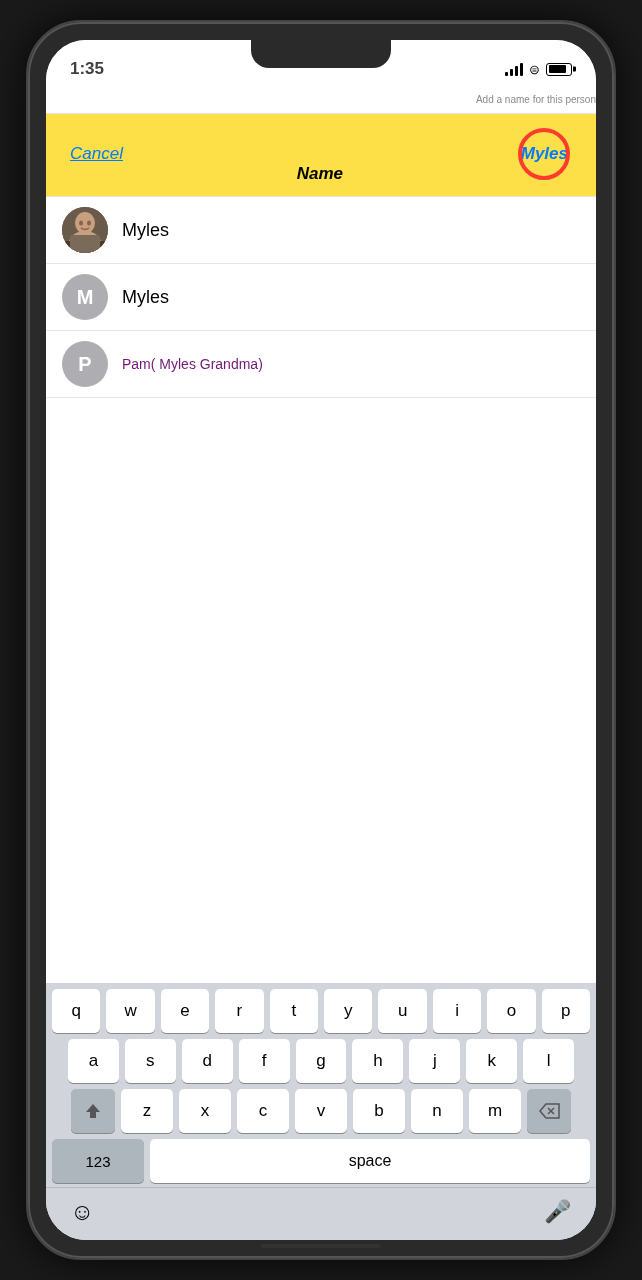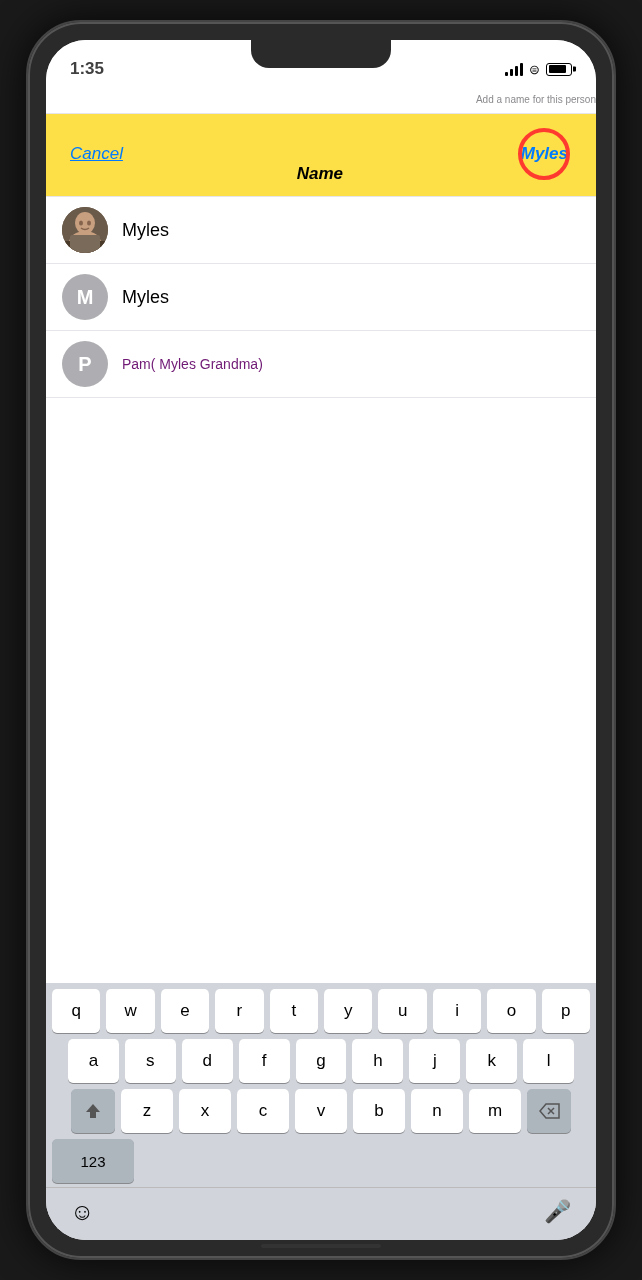--- a/index.html
+++ b/index.html
@@ -304,21 +304,21 @@
       justify-content: space-between;
       align-items: center;
       padding: 6px 6px 4px;
       gap: 6px;
     }
 
     .key-123 {
       background: #adb5bd;
       border-radius: 5px;
       height: 44px;
-      width: 82px;
+      width: 92px;
       display: flex;
       align-items: center;
       justify-content: center;
       font-size: 15px;
       color: #000;
       cursor: pointer;
       box-shadow: 0 1px 0 rgba(0,0,0,0.35);
       user-select: none;
       flex-shrink: 0;
     }
@@ -524,20 +524,23 @@
             <line x1="10" y1="5" x2="16" y2="11" stroke="#555" stroke-width="1.5"></line>
             <line x1="16" y1="5" x2="10" y2="11" stroke="#555" stroke-width="1.5"></line>
           </svg>
         </div>
       </div>
 
       <div class="keyboard-bottom-row">
         <div class="key-123">
           <span>123</span>
         </div>
+        <div class="key-space">
+          <span>space</span>
+        </div>
       </div>
 
       <div class="keyboard-accessory">
         <span class="emoji-key">☺</span>
         <span class="mic-key">🎤</span>
       </div>
 
     </div>
 
   </div>

